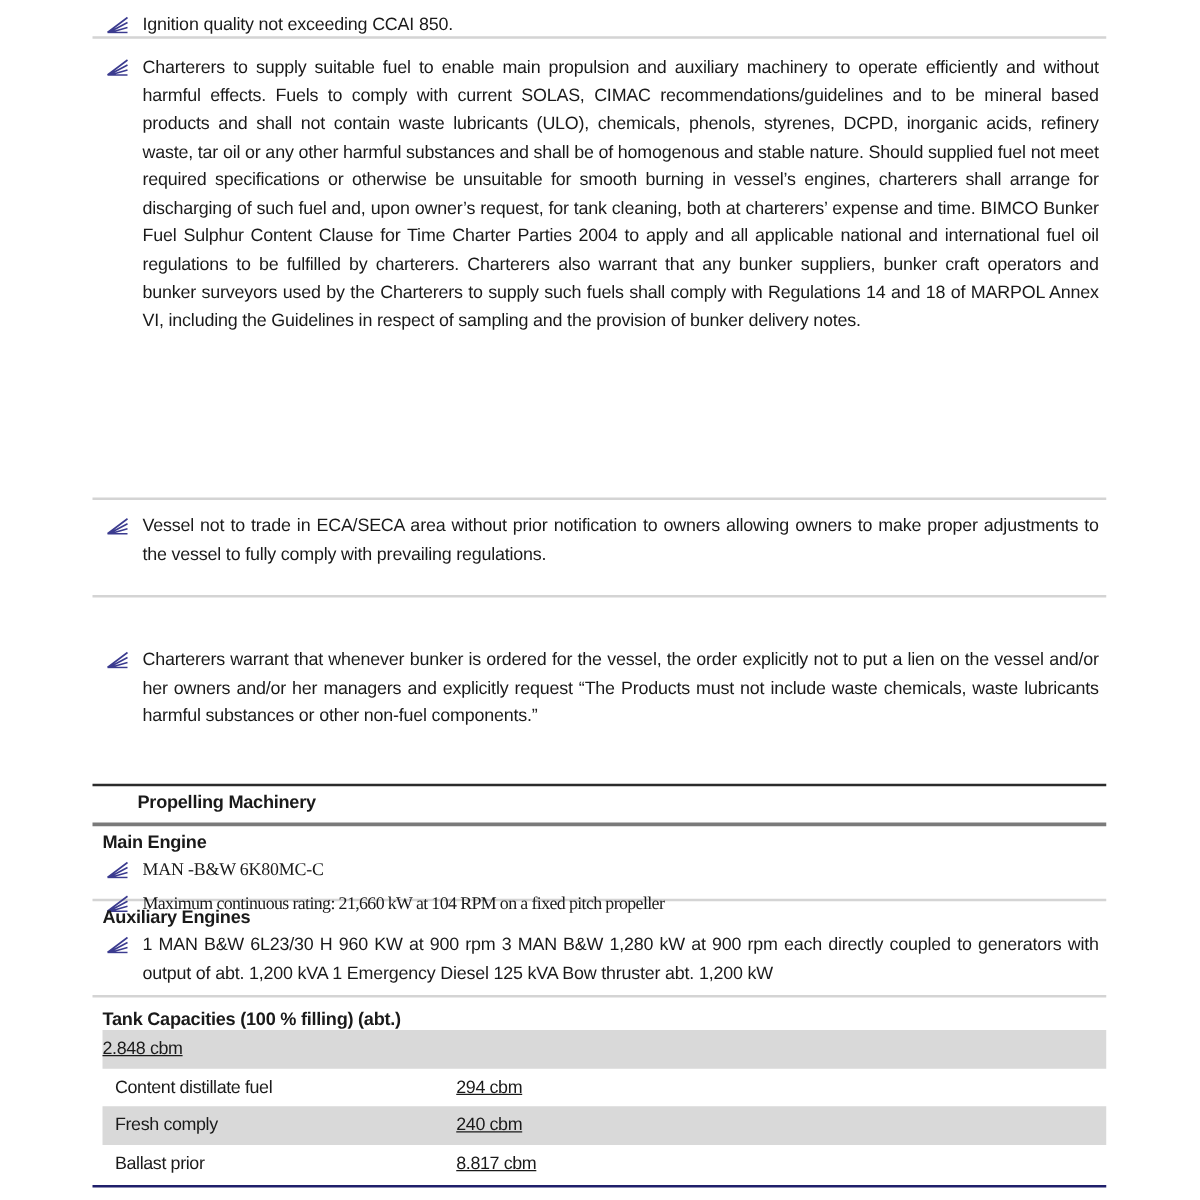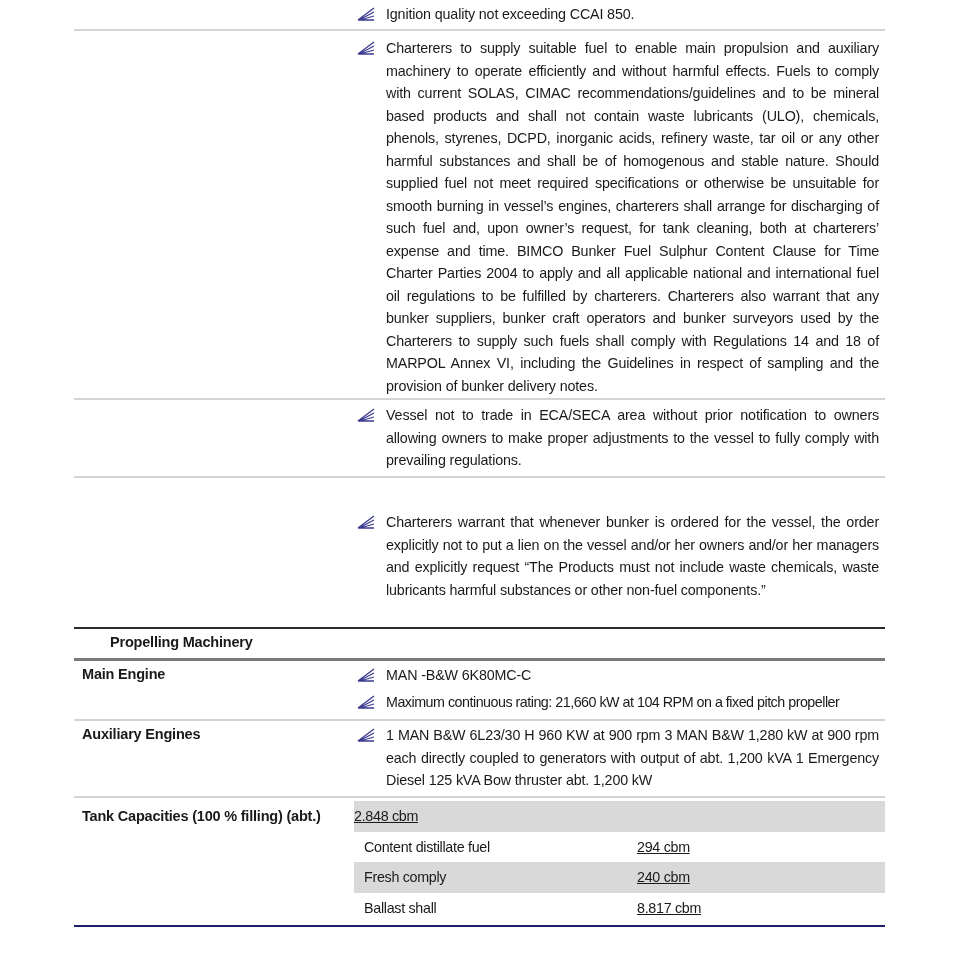--- a/index.html
+++ b/index.html
@@ -1,19 +1,19 @@
 <!DOCTYPE html>
 <html><head>
 <meta charset="utf-8">
 <style>
   html, body { margin: 0; padding: 0; background: #ffffff; }
   body { width: 960px; height: 960px; position: relative; overflow: hidden;
          font-family: "Liberation Sans", sans-serif; color: #1a1a1a; }
   .page { position: absolute; left: 74px; top: 0; width: 811px; }
-  .row { position: relative; display: flex; }
+  .row { position: relative; display: flex; flex-direction: column; }
   .row.sep { border-bottom: 2px solid #d4d4d4; }
   .row.dark { border-bottom: 2px solid #2b2b2b; margin-top: 29px; }
   .row.mid { border-bottom: 3px solid #7a7a7a; }
   .label { width: 272px; flex: none; font-weight: bold; font-size: 14.5px;
            padding: 6px 0 0 8px; box-sizing: border-box; letter-spacing: -0.2px; }
   .content { flex: 1; padding-right: 6px; }
   .bullet { display: flex; font-size: 14.3px; line-height: 22.5px; letter-spacing: -0.15px; }
   .bullet .ico { width: 40px; flex: none; display: flex; justify-content: center; padding-top: 4px; box-sizing: border-box; }
   .bullet .txt { flex: 1; text-align: justify; }
   .ico svg { display: block; }
@@ -84,21 +84,21 @@
       </div>
     </div>
   </div>
 
   <div class="row mid" style="height:29px;">
     <div class="label" style="width:100%;padding-top:5px;margin-left:28px;">Propelling Machinery</div>
   </div>
 
   <div class="row sep" style="height:58px;">
     <div class="label" style="padding-top:5px;">Main Engine</div>
-    <div class="content" style="padding-top:3px;">
+    <div class="content" style="padding-top:3px;font-family:Liberation Serif, serif;">
       <div class="bullet" style="margin-bottom:4px;">
         <span class="ico">
             <svg width="18" height="14" viewBox="0 0 18 14">
               <path d="M1 13 L17 1 M2 13 L17 5 M3 13 L17 9 M1 13 L17 13" stroke="#3b3b8f" stroke-width="1.3" fill="none"></path>
             </svg>
           </span>
         <span class="txt">MAN -B&amp;W 6K80MC-C</span>
       </div>
       <div class="bullet">
         <span class="ico">
@@ -133,20 +133,20 @@
       </div>
       <div class="tank-row">
         <span class="tank-name">Content distillate fuel</span>
         <span class="tank-val">294 cbm</span>
       </div>
       <div class="tank-row shade">
         <span class="tank-name">Fresh comply</span>
         <span class="tank-val">240 cbm</span>
       </div>
       <div class="tank-row">
-        <span class="tank-name">Ballast shall</span>
+        <span class="tank-name">Ballast prior</span>
         <span class="tank-val">8.817 cbm</span>
       </div>
     </div>
   </div>
 
   <div class="bottom-rule" style="margin-top:2px;"></div>
 </div>
 
 </body></html>

